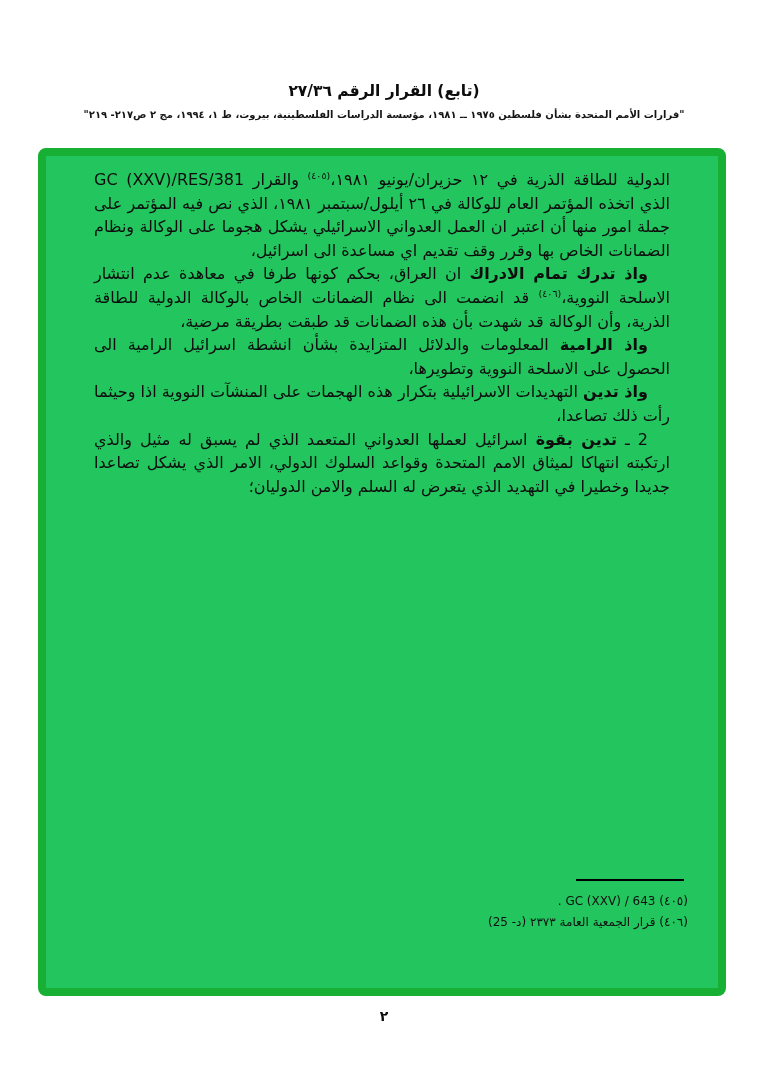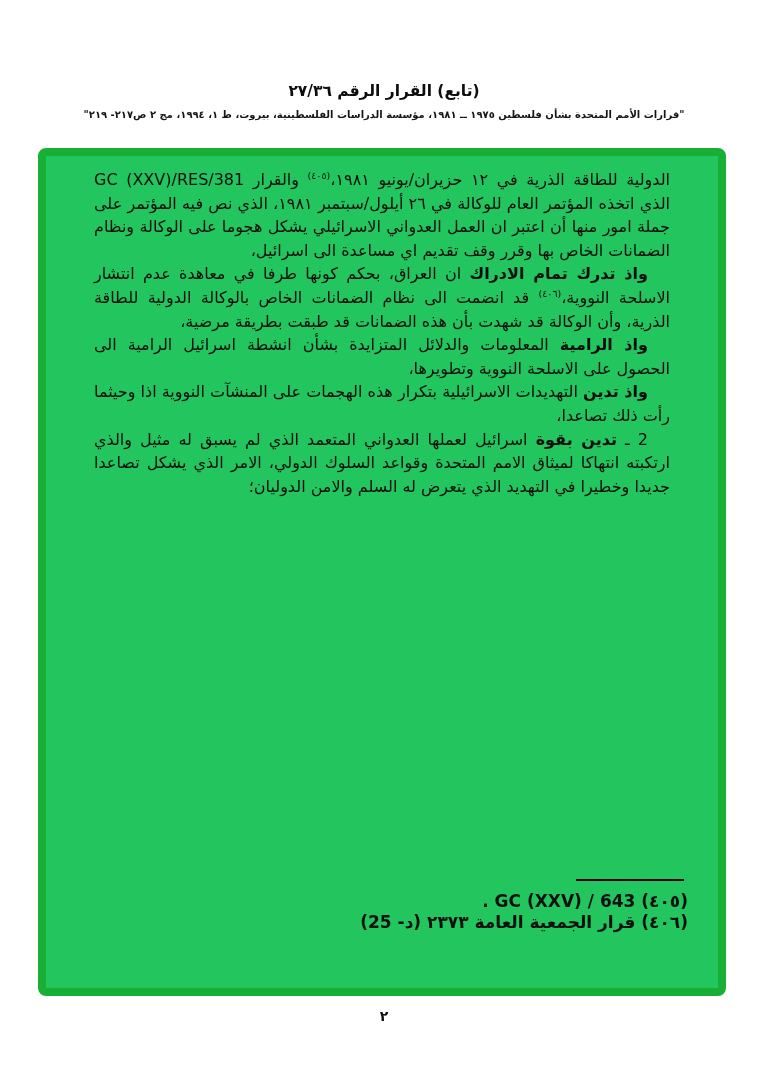--- a/index.html
+++ b/index.html
@@ -63,22 +63,22 @@
     text-align: right;
   }
   .footnote-rule {
     display: inline-block;
     width: 108px;
     border: 0;
     border-top: 2px solid #000000;
     margin: 0 4px 6px 0;
   }
   .footnote-line {
-    font-size: 17px;
-    font-weight: bold;
+    font-size: 12px;
+    font-weight: normal;
     line-height: 21px;
     color: #101010;
     white-space: nowrap;
   }
   .page-number {
     position: absolute;
     top: 1008px; left: 0; right: 0;
     text-align: center;
     font-size: 14px;
     font-weight: bold;

